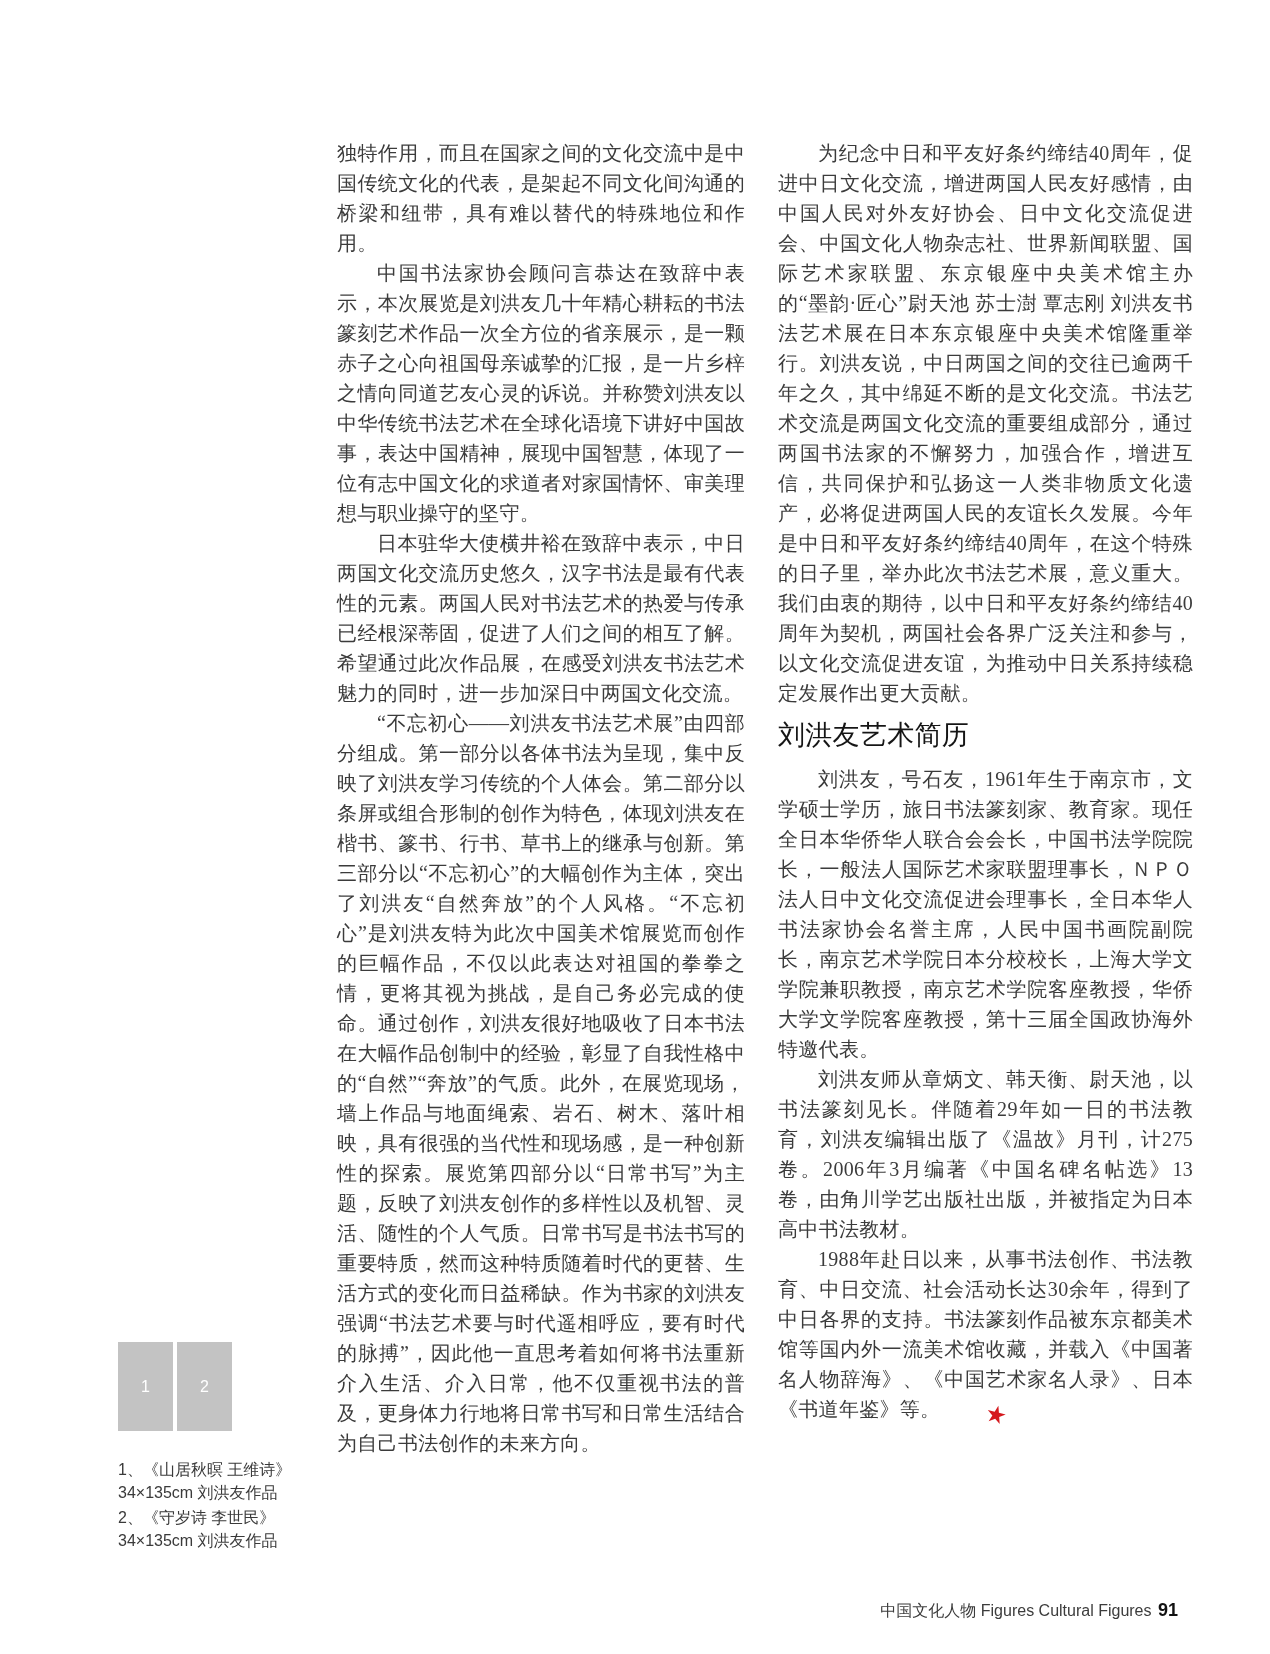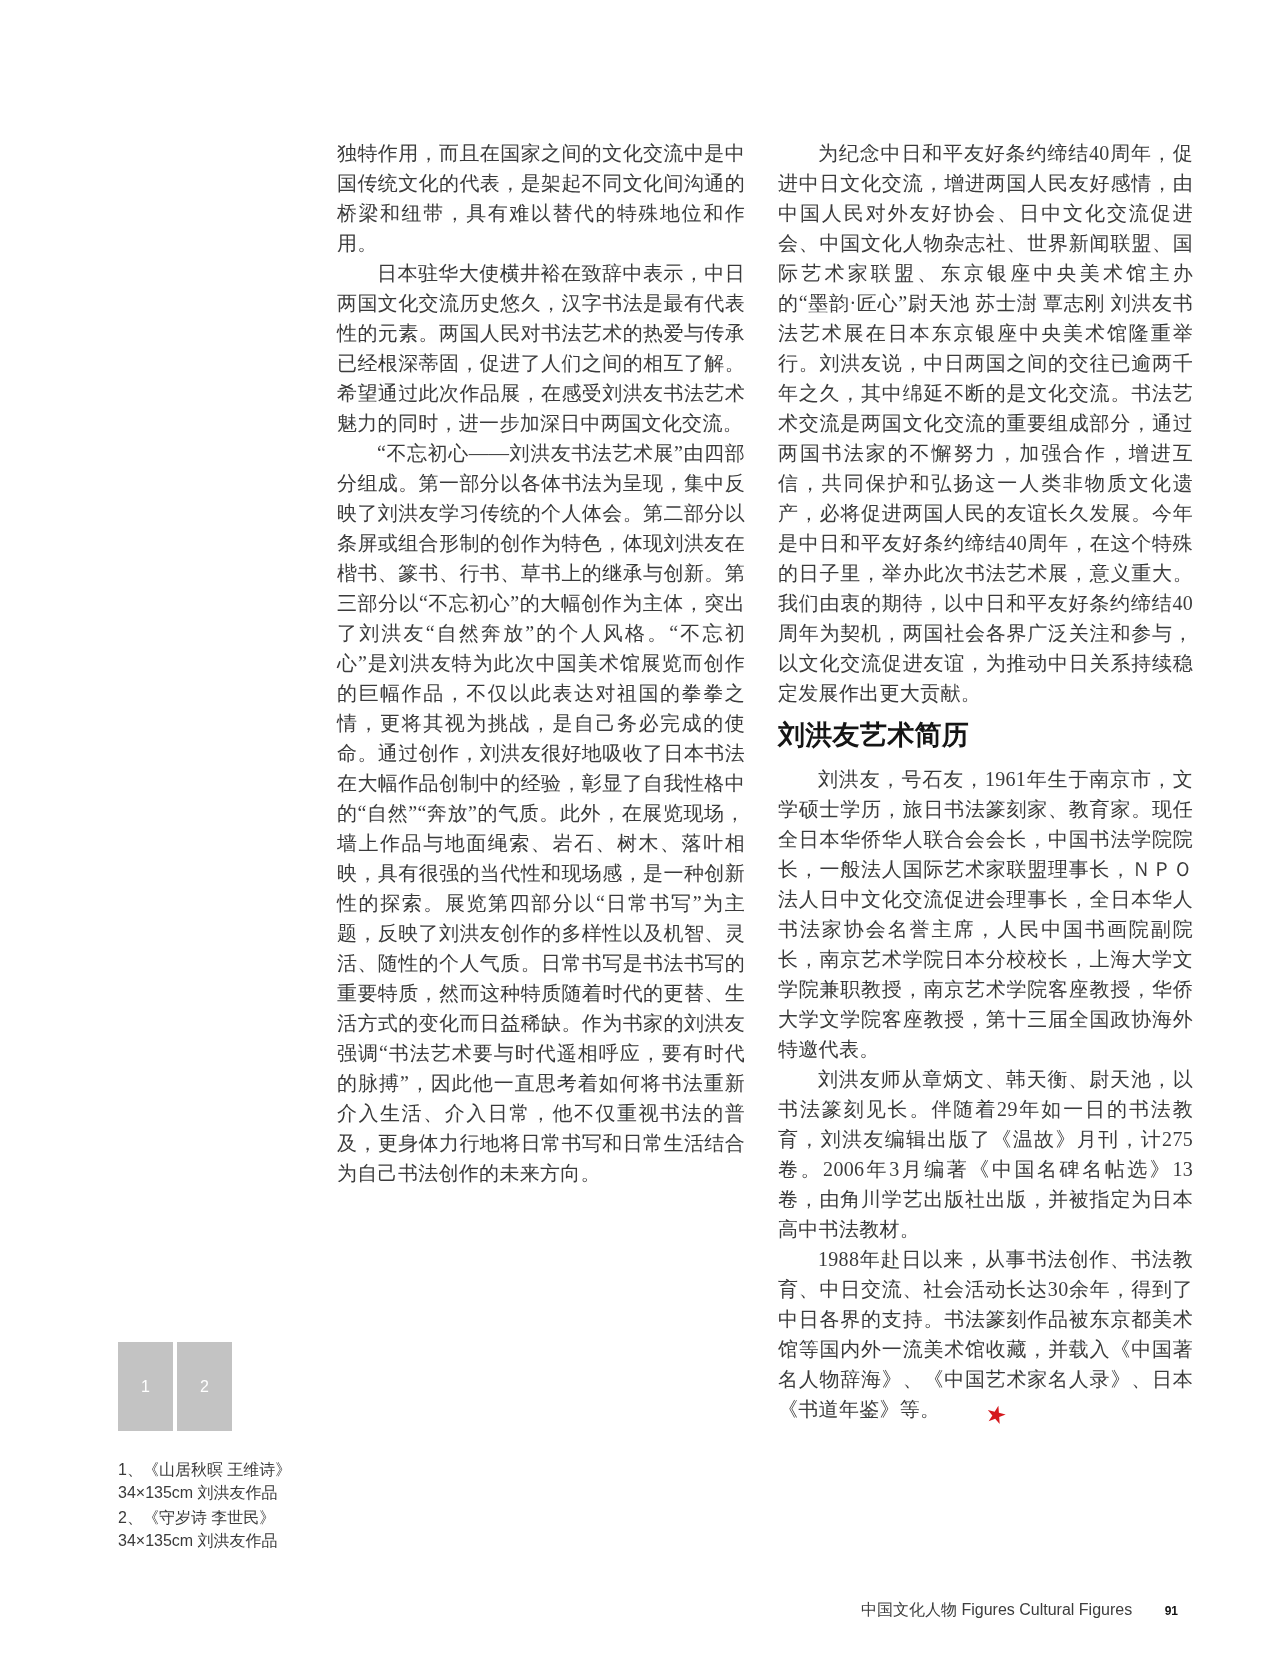--- a/index.html
+++ b/index.html
@@ -14,21 +14,21 @@
     text-align:justify; text-justify:inter-ideograph;
     letter-spacing:0.3px;
   }
   #left-col  { left:337px; width:408px; }
   #right-col { left:778px; width:415px; }
   .text-col p { margin:0; text-indent:2em; }
   .text-col p.no-indent { text-indent:0; }
 
   .section-heading {
     font-family:"Liberation Sans", sans-serif;
-    font-weight:bold; color:#151515;
+    font-weight:normal; color:#151515;
     font-size:27px; line-height:34px;
     margin:10px 0 12px 0; text-indent:0; text-align:left;
   }
 
   .thumb {
     position:absolute; top:1342px; width:55px; height:89px;
     background:#c3c3c3; color:#ffffff;
     display:flex; align-items:center; justify-content:center;
     font-family:"Liberation Sans", sans-serif; font-size:16px;
   }
@@ -42,34 +42,35 @@
   }
   #caption-1 { top:1458px; }
   #caption-2 { top:1506px; }
 
   .footer {
     position:absolute; top:1600px; right:92px;
     font-family:"Liberation Sans", sans-serif;
     font-size:16px; color:#3c3c3c; white-space:nowrap;
   }
   .footer .page-num {
-    font-weight:bold; color:#111111; font-size:12px; margin-left:28px;
+    font-weight:bold; color:#111111; font-size:18px; margin-left:2px;
   }
 
   .red-star {
     color:#d5191e; font-size:24px; display:inline-block;
     transform:rotate(14deg); margin-left:6px; line-height:1;
     vertical-align:-2px;
   }
 </style>
 </head>
 <body>
 
 <div class="text-col" id="left-col">
     <p class="no-indent">独特作用，而且在国家之间的文化交流中是中国传统文化的代表，是架起不同文化间沟通的桥梁和纽带，具有难以替代的特殊地位和作用。</p>
+    <p>中国书法家协会顾问言恭达在致辞中表示，本次展览是刘洪友几十年精心耕耘的书法篆刻艺术作品一次全方位的省亲展示，是一颗赤子之心向祖国母亲诚挚的汇报，是一片乡梓之情向同道艺友心灵的诉说。并称赞刘洪友以中华传统书法艺术在全球化语境下讲好中国故事，表达中国精神，展现中国智慧，体现了一位有志中国文化的求道者对家国情怀、审美理想与职业操守的坚守。</p>
     <p>日本驻华大使横井裕在致辞中表示，中日两国文化交流历史悠久，汉字书法是最有代表性的元素。两国人民对书法艺术的热爱与传承已经根深蒂固，促进了人们之间的相互了解。希望通过此次作品展，在感受刘洪友书法艺术魅力的同时，进一步加深日中两国文化交流。</p>
     <p>“不忘初心——刘洪友书法艺术展”由四部分组成。第一部分以各体书法为呈现，集中反映了刘洪友学习传统的个人体会。第二部分以条屏或组合形制的创作为特色，体现刘洪友在楷书、篆书、行书、草书上的继承与创新。第三部分以“不忘初心”的大幅创作为主体，突出了刘洪友“自然奔放”的个人风格。“不忘初心”是刘洪友特为此次中国美术馆展览而创作的巨幅作品，不仅以此表达对祖国的拳拳之情，更将其视为挑战，是自己务必完成的使命。通过创作，刘洪友很好地吸收了日本书法在大幅作品创制中的经验，彰显了自我性格中的“自然”“奔放”的气质。此外，在展览现场，墙上作品与地面绳索、岩石、树木、落叶相映，具有很强的当代性和现场感，是一种创新性的探索。展览第四部分以“日常书写”为主题，反映了刘洪友创作的多样性以及机智、灵活、随性的个人气质。日常书写是书法书写的重要特质，然而这种特质随着时代的更替、生活方式的变化而日益稀缺。作为书家的刘洪友强调“书法艺术要与时代遥相呼应，要有时代的脉搏”，因此他一直思考着如何将书法重新介入生活、介入日常，他不仅重视书法的普及，更身体力行地将日常书写和日常生活结合为自己书法创作的未来方向。</p>
   </div>
 
 <div class="text-col" id="right-col">
   <div id="right-pre">
       <p>为纪念中日和平友好条约缔结40周年，促进中日文化交流，增进两国人民友好感情，由中国人民对外友好协会、日中文化交流促进会、中国文化人物杂志社、世界新闻联盟、国际艺术家联盟、东京银座中央美术馆主办的“墨韵·匠心”尉天池 苏士澍 覃志刚 刘洪友书法艺术展在日本东京银座中央美术馆隆重举行。刘洪友说，中日两国之间的交往已逾两千年之久，其中绵延不断的是文化交流。书法艺术交流是两国文化交流的重要组成部分，通过两国书法家的不懈努力，加强合作，增进互信，共同保护和弘扬这一人类非物质文化遗产，必将促进两国人民的友谊长久发展。今年是中日和平友好条约缔结40周年，在这个特殊的日子里，举办此次书法艺术展，意义重大。我们由衷的期待，以中日和平友好条约缔结40周年为契机，两国社会各界广泛关注和参与，以文化交流促进友谊，为推动中日关系持续稳定发展作出更大贡献。</p>
     </div>
   <h2 class="section-heading">刘洪友艺术简历</h2>
   <div id="right-post">

